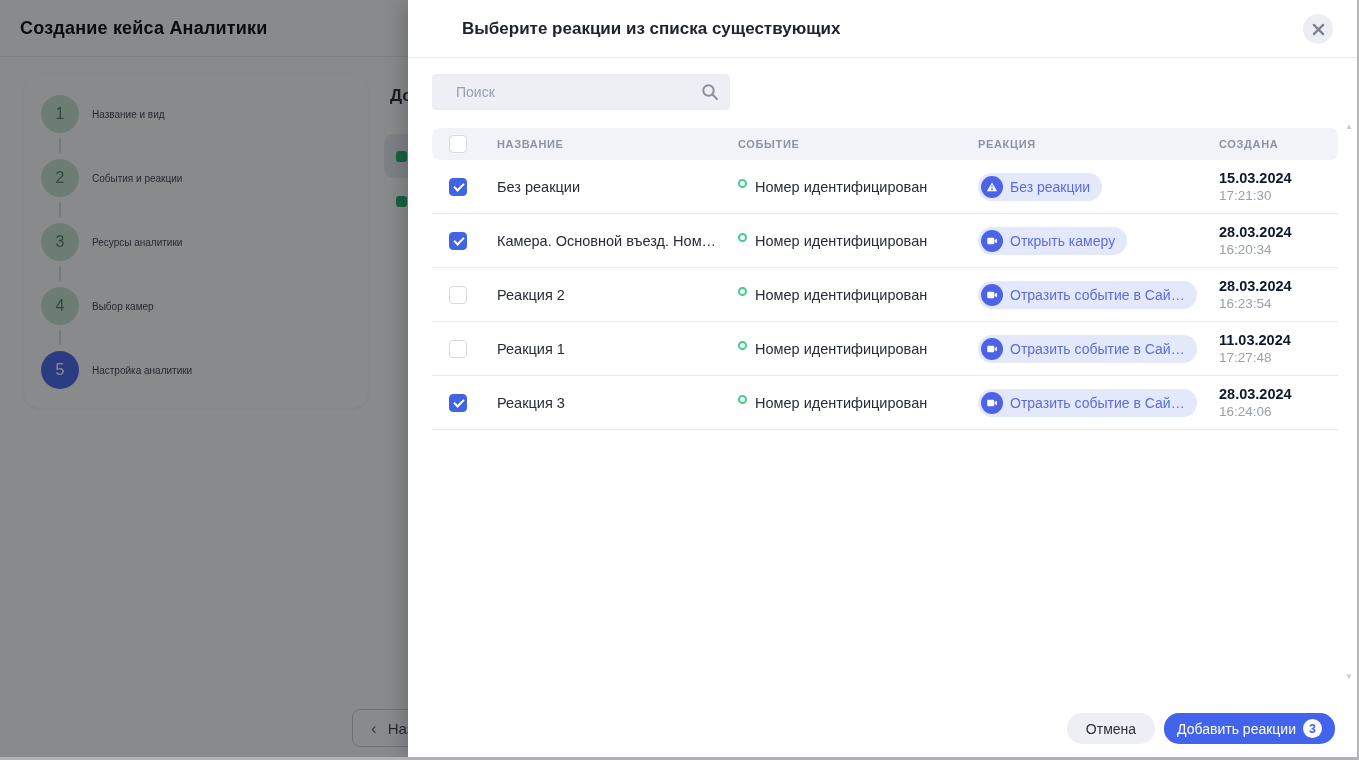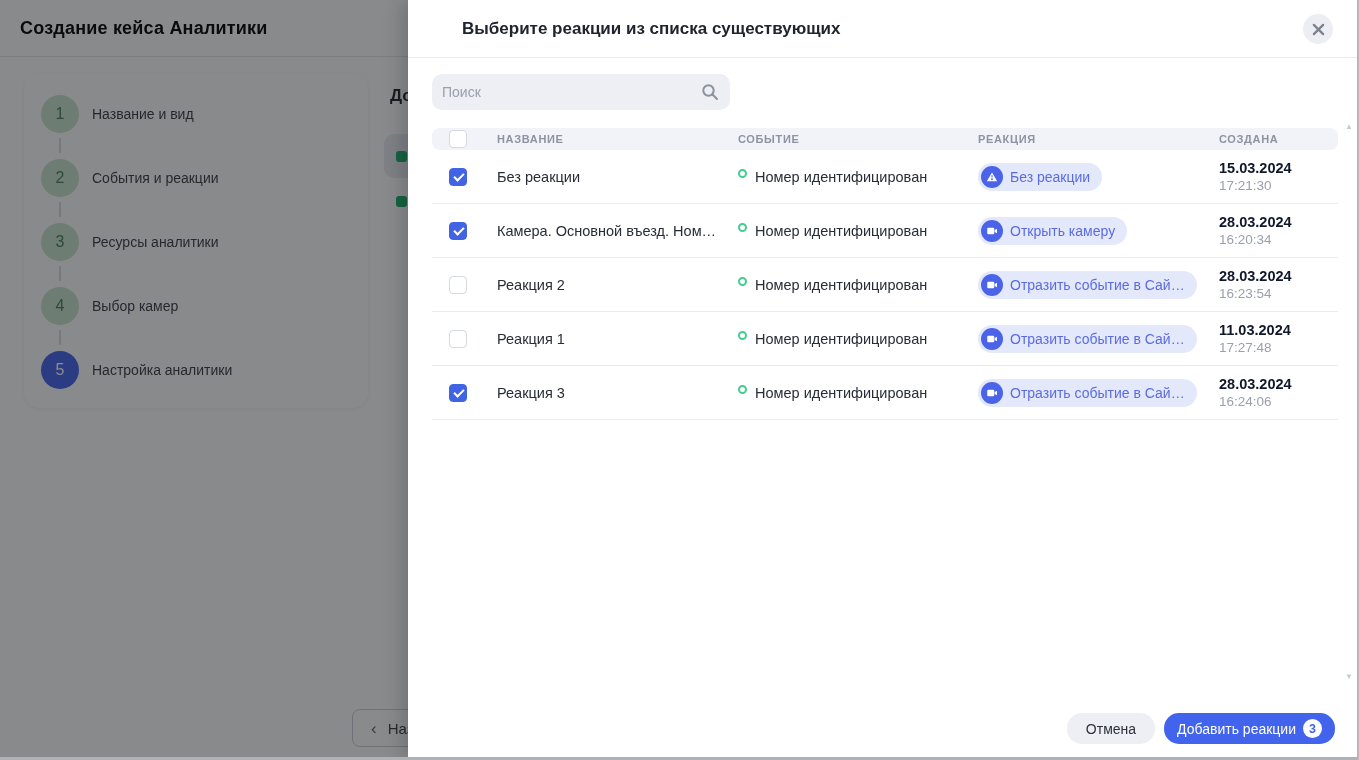--- a/index.html
+++ b/index.html
@@ -9,21 +9,21 @@
 
   
   .page { position:absolute; inset:0; background:#fff; }
   .page-header { height:57px; border-bottom:1px solid #e3e5e9; display:flex; align-items:center; padding:0 20px; }
   .page-title { font-size:18px; font-weight:700; color:#000000; letter-spacing:.2px; }
 
   .stepper-card { position:absolute; left:24px; top:74px; width:344px; height:334px; background:#fff; border-radius:16px; box-shadow:0 1px 4px rgba(30,35,45,.08); }
   .step { position:absolute; left:0; width:100%; height:38px; display:flex; align-items:center; }
   .step-circle { width:38px; height:38px; margin-left:17px; border-radius:50%; background:#c9e5cc; color:#4c7d57; font-size:16px; display:flex; align-items:center; justify-content:center; flex:0 0 auto; }
   .step.active .step-circle { background:#4263eb; color:#fff; }
-  .step-label { margin-left:13px; font-size:14px; color:#363b45; }
+  .step-label { margin-left:13px; font-size:10px; color:#363b45; }
   .step-connector { position:absolute; left:35px; width:2px; height:15px; background:#d8dade; border-radius:1px; }
 
   .peek-heading { position:absolute; left:390px; top:86px; font-size:17px; font-weight:700; color:#1d222b; white-space:nowrap; }
   .peek-box { position:absolute; left:384px; top:134px; width:130px; height:44px; border-radius:10px; background:#e9edf3; }
   .peek-toggle { position:absolute; width:11px; height:11px; border-radius:3px; background:#17b26a; }
   .peek-toggle.t1 { left:396px; top:151px; }
   .peek-toggle.t2 { left:396px; top:196px; }
 
   .back-button { position:absolute; left:352px; top:709px; width:150px; height:38px; border:1.5px solid #c9ced6; border-radius:8px; background:#fff; display:flex; align-items:center; padding-left:18px; gap:11px; }
   .back-chevron { color:#5a616b; font-size:17px; line-height:1; }
@@ -34,28 +34,28 @@
 
   
   .modal { position:absolute; left:408px; top:0; width:951px; height:757px; background:#fff; z-index:20; box-shadow:-6px 0 18px rgba(0,0,0,.18); }
   .modal-header { height:58px; border-bottom:1px solid #e8eaee; display:flex; align-items:center; padding:0 24px; }
   .modal-title { font-size:17px; font-weight:700; color:#20242e;margin-left:30px; }
   .close-button { position:absolute; right:26px; top:14px; width:30px; height:30px; border-radius:50%; background:#eceef4; border:none; display:flex; align-items:center; justify-content:center; cursor:pointer; }
   .close-button svg { width:13px; height:13px; stroke:#7b828c; stroke-width:2.4; }
 
   .modal-body { padding:16px 24px 0 24px; }
   .search-wrap { position:relative; width:298px; height:36px; }
-  .search-input { width:100%; height:100%; border:none; outline:none; background:#edeff4; border-radius:10px; padding:0 38px 0 10px; font-size:14px; color:#2a2f3a; font-family:inherit; }
+  .search-input { width:100%; height:100%; border:none; outline:none; background:#edeff4; border-radius:4px; padding:0 38px 0 24px; font-size:14px; color:#2a2f3a; font-family:inherit; }
   .search-input::placeholder { color:#98a0ab; }
   .search-icon { position:absolute; right:11px; top:9px; width:18px; height:18px; }
   .search-icon svg { width:18px; height:18px; stroke:#8b929c; stroke-width:2; fill:none; }
 
   .rx-table { margin-top:18px; width:906px; }
   .t-grid { display:grid; grid-template-columns:65px 241px 240px 241px 1fr; align-items:center; }
-  .t-head { height:22px; background:#f1f3f8; border-radius:8px; }
+  .t-head { height:32px; background:#f1f3f8; border-radius:8px; }
   .t-head .hcell { font-size:11px; font-weight:700; color:#8c93a1; letter-spacing:.06em; text-transform:uppercase; }
   .t-row { height:54px; border-bottom:1px solid #e9ebef; }
 
   .cb { width:18px; height:18px; margin-left:17px; border-radius:4px; border:1.5px solid #d5dae1; background:#fff; position:relative; cursor:pointer; }
   .cb.checked { background:#4064e4; border-color:#4064e4; }
   .cb.checked::after { content:""; position:absolute; left:3.5px; top:4px; width:8px; height:4px; border-left:2px solid #fff; border-bottom:2px solid #fff; transform:rotate(-45deg); }
 
   .cell-name { font-size:14.5px; color:#272c36; white-space:nowrap; overflow:hidden; }
   .cell-event { display:flex; gap:8px; font-size:14.5px; color:#272c36; }
   .event-ring { width:9px; height:9px; border:2px solid #3fcf8e; border-radius:50%; flex:0 0 auto; }

